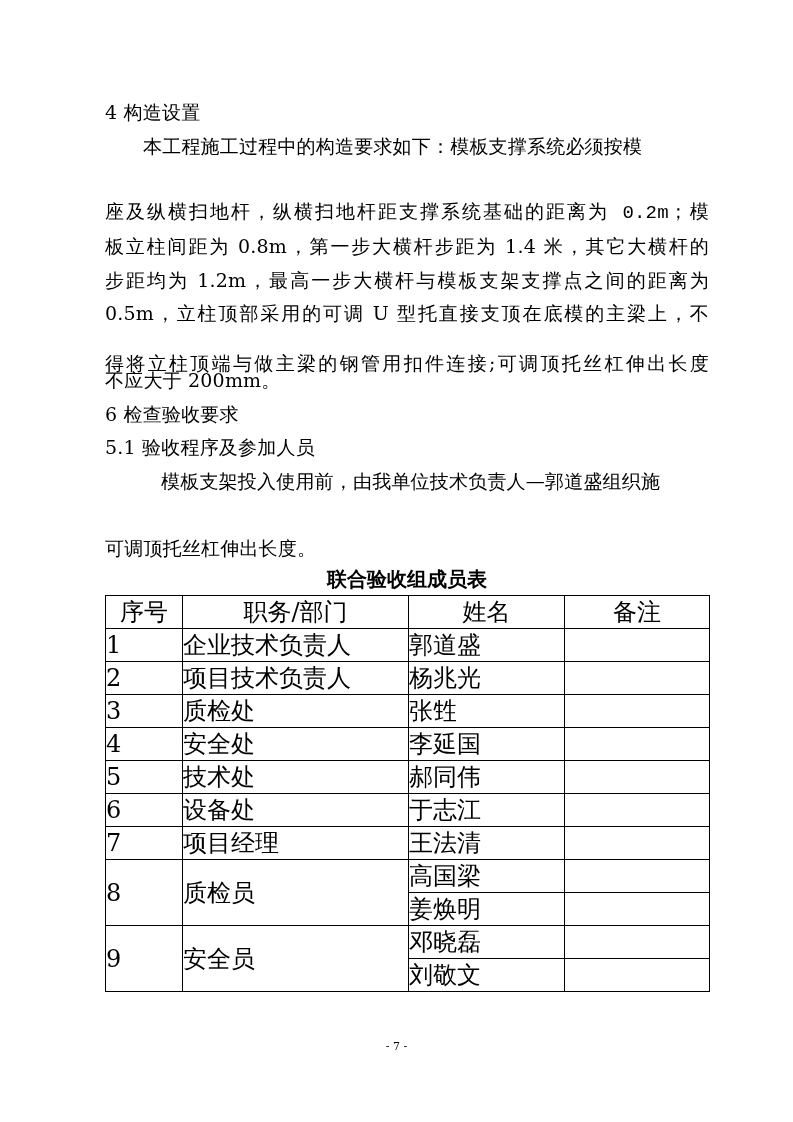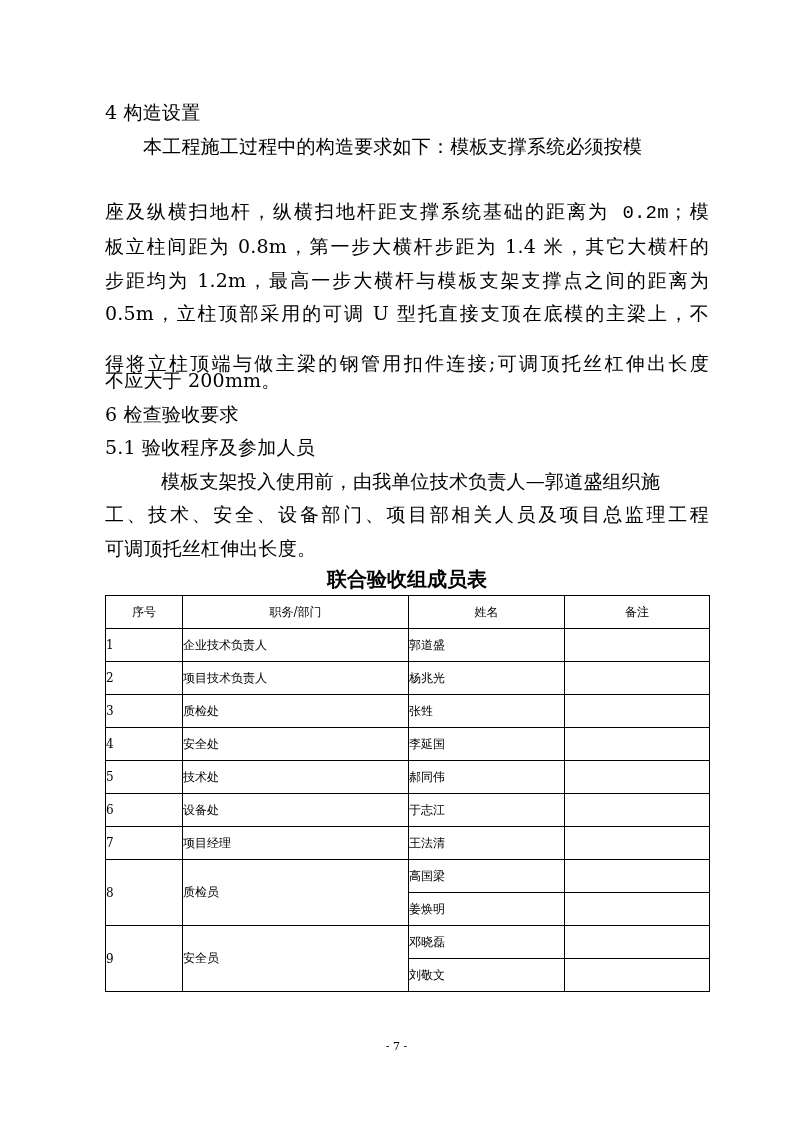--- a/index.html
+++ b/index.html
@@ -5,21 +5,21 @@
   html, body { margin: 0; padding: 0; background: #ffffff; }
   body { width: 793px; height: 1122px; position: relative; overflow: hidden;
          font-family: "DejaVu Serif", "Liberation Serif", serif; color: #000; }
   .page { position: absolute; left: 0; top: 0; width: 793px; height: 944px; }
   .line { position: absolute; left: 105px; width: 604px; font-size: 19px; line-height: 30px; white-space: nowrap; letter-spacing: 0.2px; }
   .just { text-align: justify; text-align-last: justify; }
   .caption { position: absolute; left: 105px; width: 604px; top: 565px; text-align: center;
              font-family: "DejaVu Sans", "Liberation Sans", sans-serif; font-weight: bold; font-size: 20px; line-height: 28px; }
   table { position: absolute; left: 105px; top: 595px; width: 604px; border-collapse: collapse; table-layout: fixed; }
   td, th { border: 1.3px solid #000; vertical-align: middle; font-weight: normal;
-           font-size: 12px; height: 32px; padding: 0; }
+           font-size: 24px; height: 32px; padding: 0; }
   .footer { position: absolute; left: 0; width: 793px; top: 1040px; text-align: center; font-size: 11px; }
 </style>
 </head>
 <body>
 
 <div class="page">
 
   <div class="line" style="top:97px;">4 构造设置</div>
 
   <div class="line" style="top:131px; padding-left:38px; width:566px;">本工程施工过程中的构造要求如下：模板支撑系统必须按模</div>
@@ -27,21 +27,20 @@
   <div class="line just" style="top:231px;">板立柱间距为 0.8m，第一步大横杆步距为 1.4 米，其它大横杆的</div>
   <div class="line just" style="top:265px;">步距均为 1.2m，最高一步大横杆与模板支架支撑点之间的距离为</div>
   <div class="line just" style="top:298px;">0.5m，立柱顶部采用的可调 U 型托直接支顶在底模的主梁上，不</div>
   <div class="line just" style="top:332px;margin-top:16px;">得将立柱顶端与做主梁的钢管用扣件连接;可调顶托丝杠伸出长度</div>
   <div class="line" style="top:365px;">不应大于 200mm。</div>
 
   <div class="line" style="top:399px;">6 检查验收要求</div>
   <div class="line" style="top:432px;">5.1 验收程序及参加人员</div>
 
   <div class="line" style="top:466px; padding-left:56px; width:548px;">模板支架投入使用前，由我单位技术负责人—郭道盛组织施</div>
-  <div class="line just" style="top:499px;">工、技术、安全、设备部门、项目部相关人员及项目总监理工程</div>
   <div class="line" style="top:533px;">可调顶托丝杠伸出长度。</div>
 
   <div class="caption">联合验收组成员表</div>
 
   <table>
     <colgroup>
       <col style="width:77px">
         <col style="width:226px">
         <col style="width:156px">
         <col style="width:145px">

